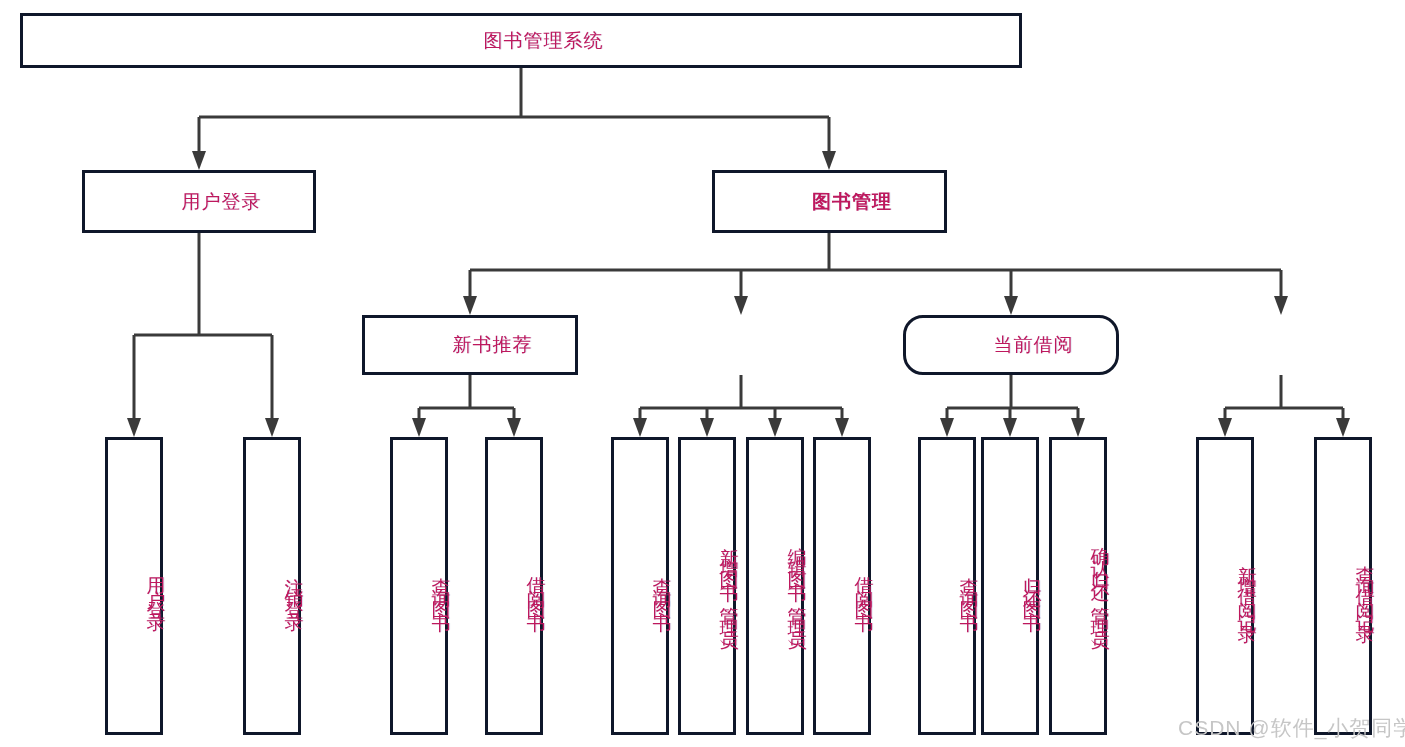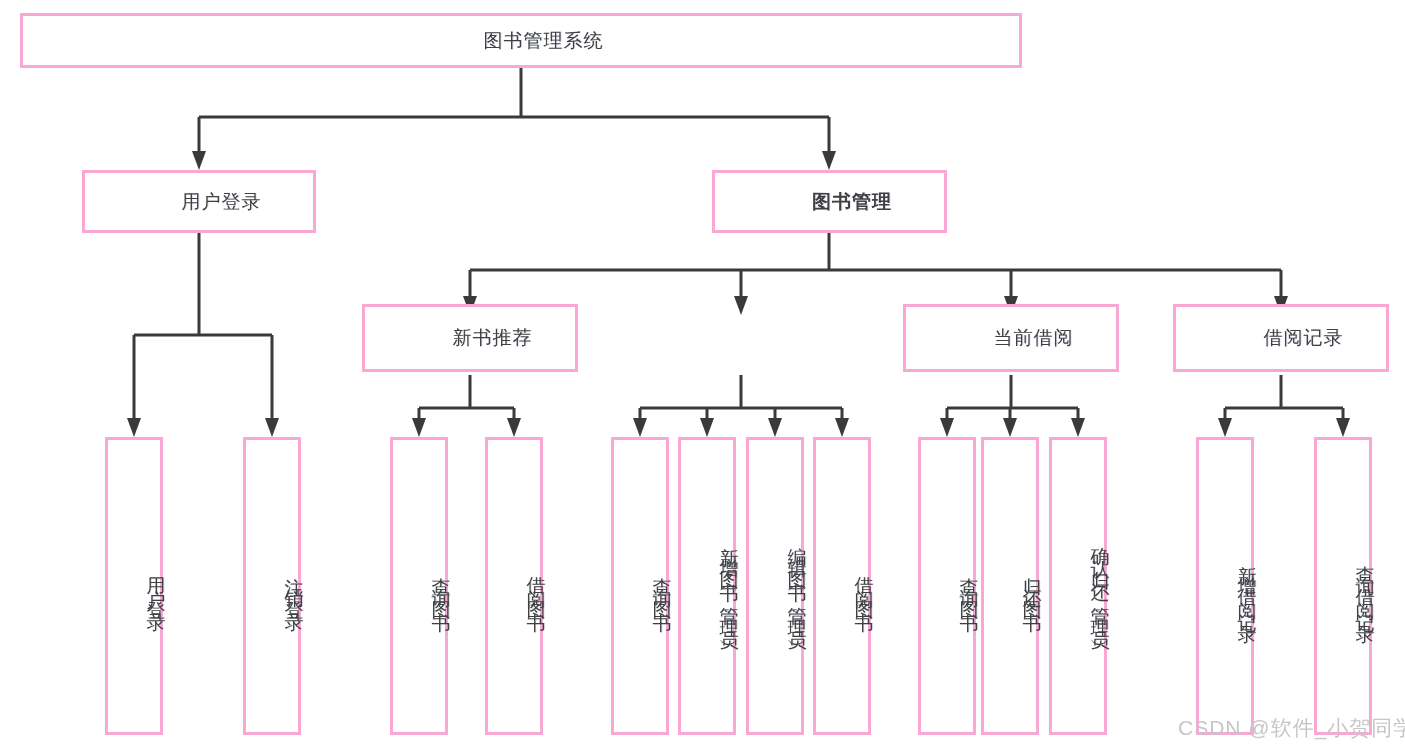--- a/index.html
+++ b/index.html
@@ -2,46 +2,46 @@
 <html><head>
 <meta charset="utf-8">
 <style>
   html,body{margin:0;padding:0;background:#ffffff;}
   body{font-family:"Liberation Sans","DejaVu Sans",sans-serif;}
   .canvas{position:relative;width:1405px;height:747px;background:#ffffff;overflow:hidden;}
   .wires{position:absolute;left:0;top:0;width:1405px;height:747px;}
   .node{
     position:absolute;
     background:#ffffff;
-    border:3px solid #f9a8d4;
+    border:3px solid #0f172a;
     box-sizing:border-box;
     display:flex;
     align-items:center;
     justify-content:center;
-    color:#404040;
+    color:#be185d;
     font-size:19px;
     letter-spacing:1px;
     text-shadow:1px 0 0 rgba(90,120,200,0.18);
     padding-left:45px;
   }
   .node.leaf .vtext{
     writing-mode:vertical-rl;
     text-orientation:mixed;
     letter-spacing:12px;
     font-size:19px;
     line-height:1;
   }
   .root   {left:20px;  top:13px;  width:1002px; height:55px;}
   .lvl2   {top:170px;  height:63px;}
   .l2a    {left:82px;  width:234px;}
   .l2b    {left:712px; width:235px;font-weight:bold;}
-  .lvl3   {top:304px;  height:68px; width:216px;justify-content:center;}
+  .lvl3   {top:315px;  height:60px; width:216px;justify-content:center;}
   .l3a    {left:362px;}
   .l3b    {left:633px;}
-  .l3c    {left:903px;}
+  .l3c    {left:903px;border-radius:20px;}
   .l3d    {left:1173px;}
   .leaf   {top:437px;  width:58px; height:298px;}
   .le1 {left:105px;} .le2 {left:243px;}
   .le3 {left:390px;} .le4 {left:485px;}
   .le5 {left:611px;} .le6 {left:678px;} .le7 {left:746px;} .le8 {left:813px;}
   .le9 {left:918px;} .le10{left:981px;} .le11{left:1049px;}
   .le12{left:1196px;} .le13{left:1314px;}
   .watermark{
     position:absolute;
     left:1178px; top:714px;
@@ -100,23 +100,20 @@
   <div class="node lvl2 l2b">
     <span>图书管理</span>
   </div>
 
   <div class="node lvl3 l3a">
     <span>新书推荐</span>
   </div>
   <div class="node lvl3 l3c">
     <span>当前借阅</span>
   </div>
-  <div class="node lvl3 l3d">
-    <span>借阅记录</span>
-  </div>
 
   <div class="node leaf le1">
     <span class="vtext">用户登录</span>
   </div>
   <div class="node leaf le2">
     <span class="vtext">注销登录</span>
   </div>
 
   <div class="node leaf le3">
     <span class="vtext">查询图书</span>

